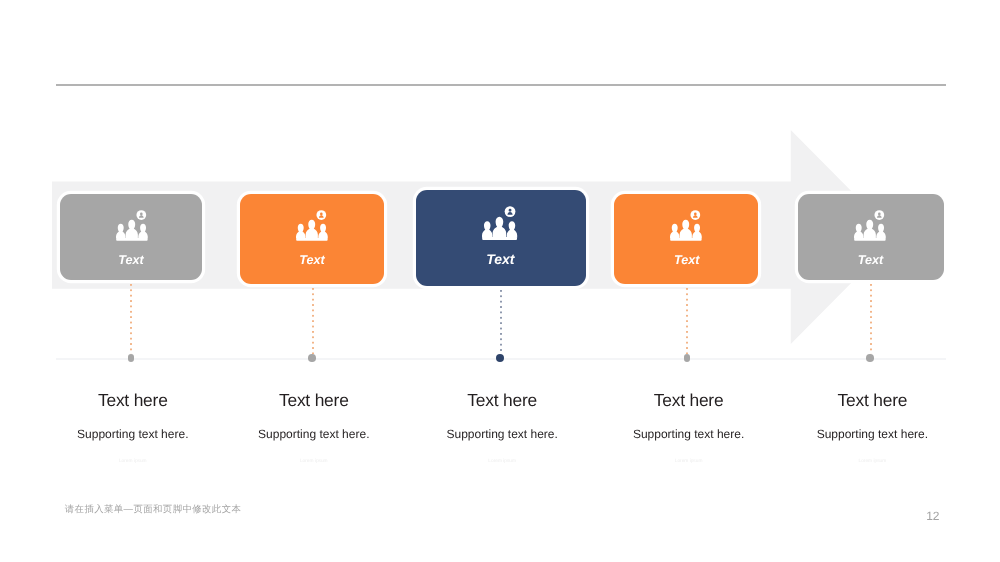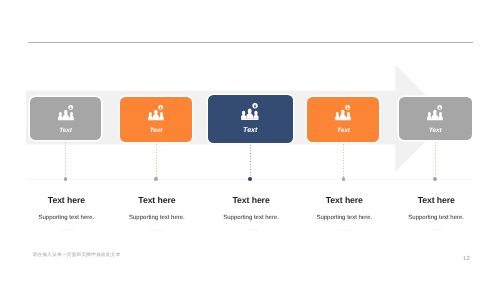--- a/index.html
+++ b/index.html
@@ -24,21 +24,21 @@
   .card .ctext{font-style:italic;font-weight:bold;color:#ffffff;transform:translateZ(0);}
 
   .connector{position:absolute;width:1px;
              background-image:linear-gradient(#f2b589 40%, rgba(255,255,255,0) 0%);
              background-size:1px 2.7px;background-repeat:repeat-y;}
   .baseline{position:absolute;left:27.5px;top:179px;width:445.5px;height:1px;
             background:#f4f5f7;}
   .node{position:absolute;border-radius:50%;}
 
   .col{position:absolute;text-align:center;transform:translateZ(0);}
-  .col .title{font-weight:bold;color:#231f20;font-size:8.7px;line-height:10px;
+  .col .title{font-weight:normal;color:#231f20;font-size:8.7px;line-height:10px;
               letter-spacing:-0.1px;}
   .col .sub{color:#231f20;font-size:6.0px;line-height:7px;letter-spacing:0px;}
   .col .tiny{color:#ededed;font-size:2.4px;line-height:3px;}
 
   .footer{position:absolute;left:32.4px;top:252.2px;color:#a3a3a3;font-size:4.72px;transform:translateZ(0);
           letter-spacing:.2px;}
   .pageno{position:absolute;left:463.1px;top:255.6px;color:#a3a3a3;font-size:6.0px;transform:translateZ(0);}
 </style>
 </head>
 <body>

